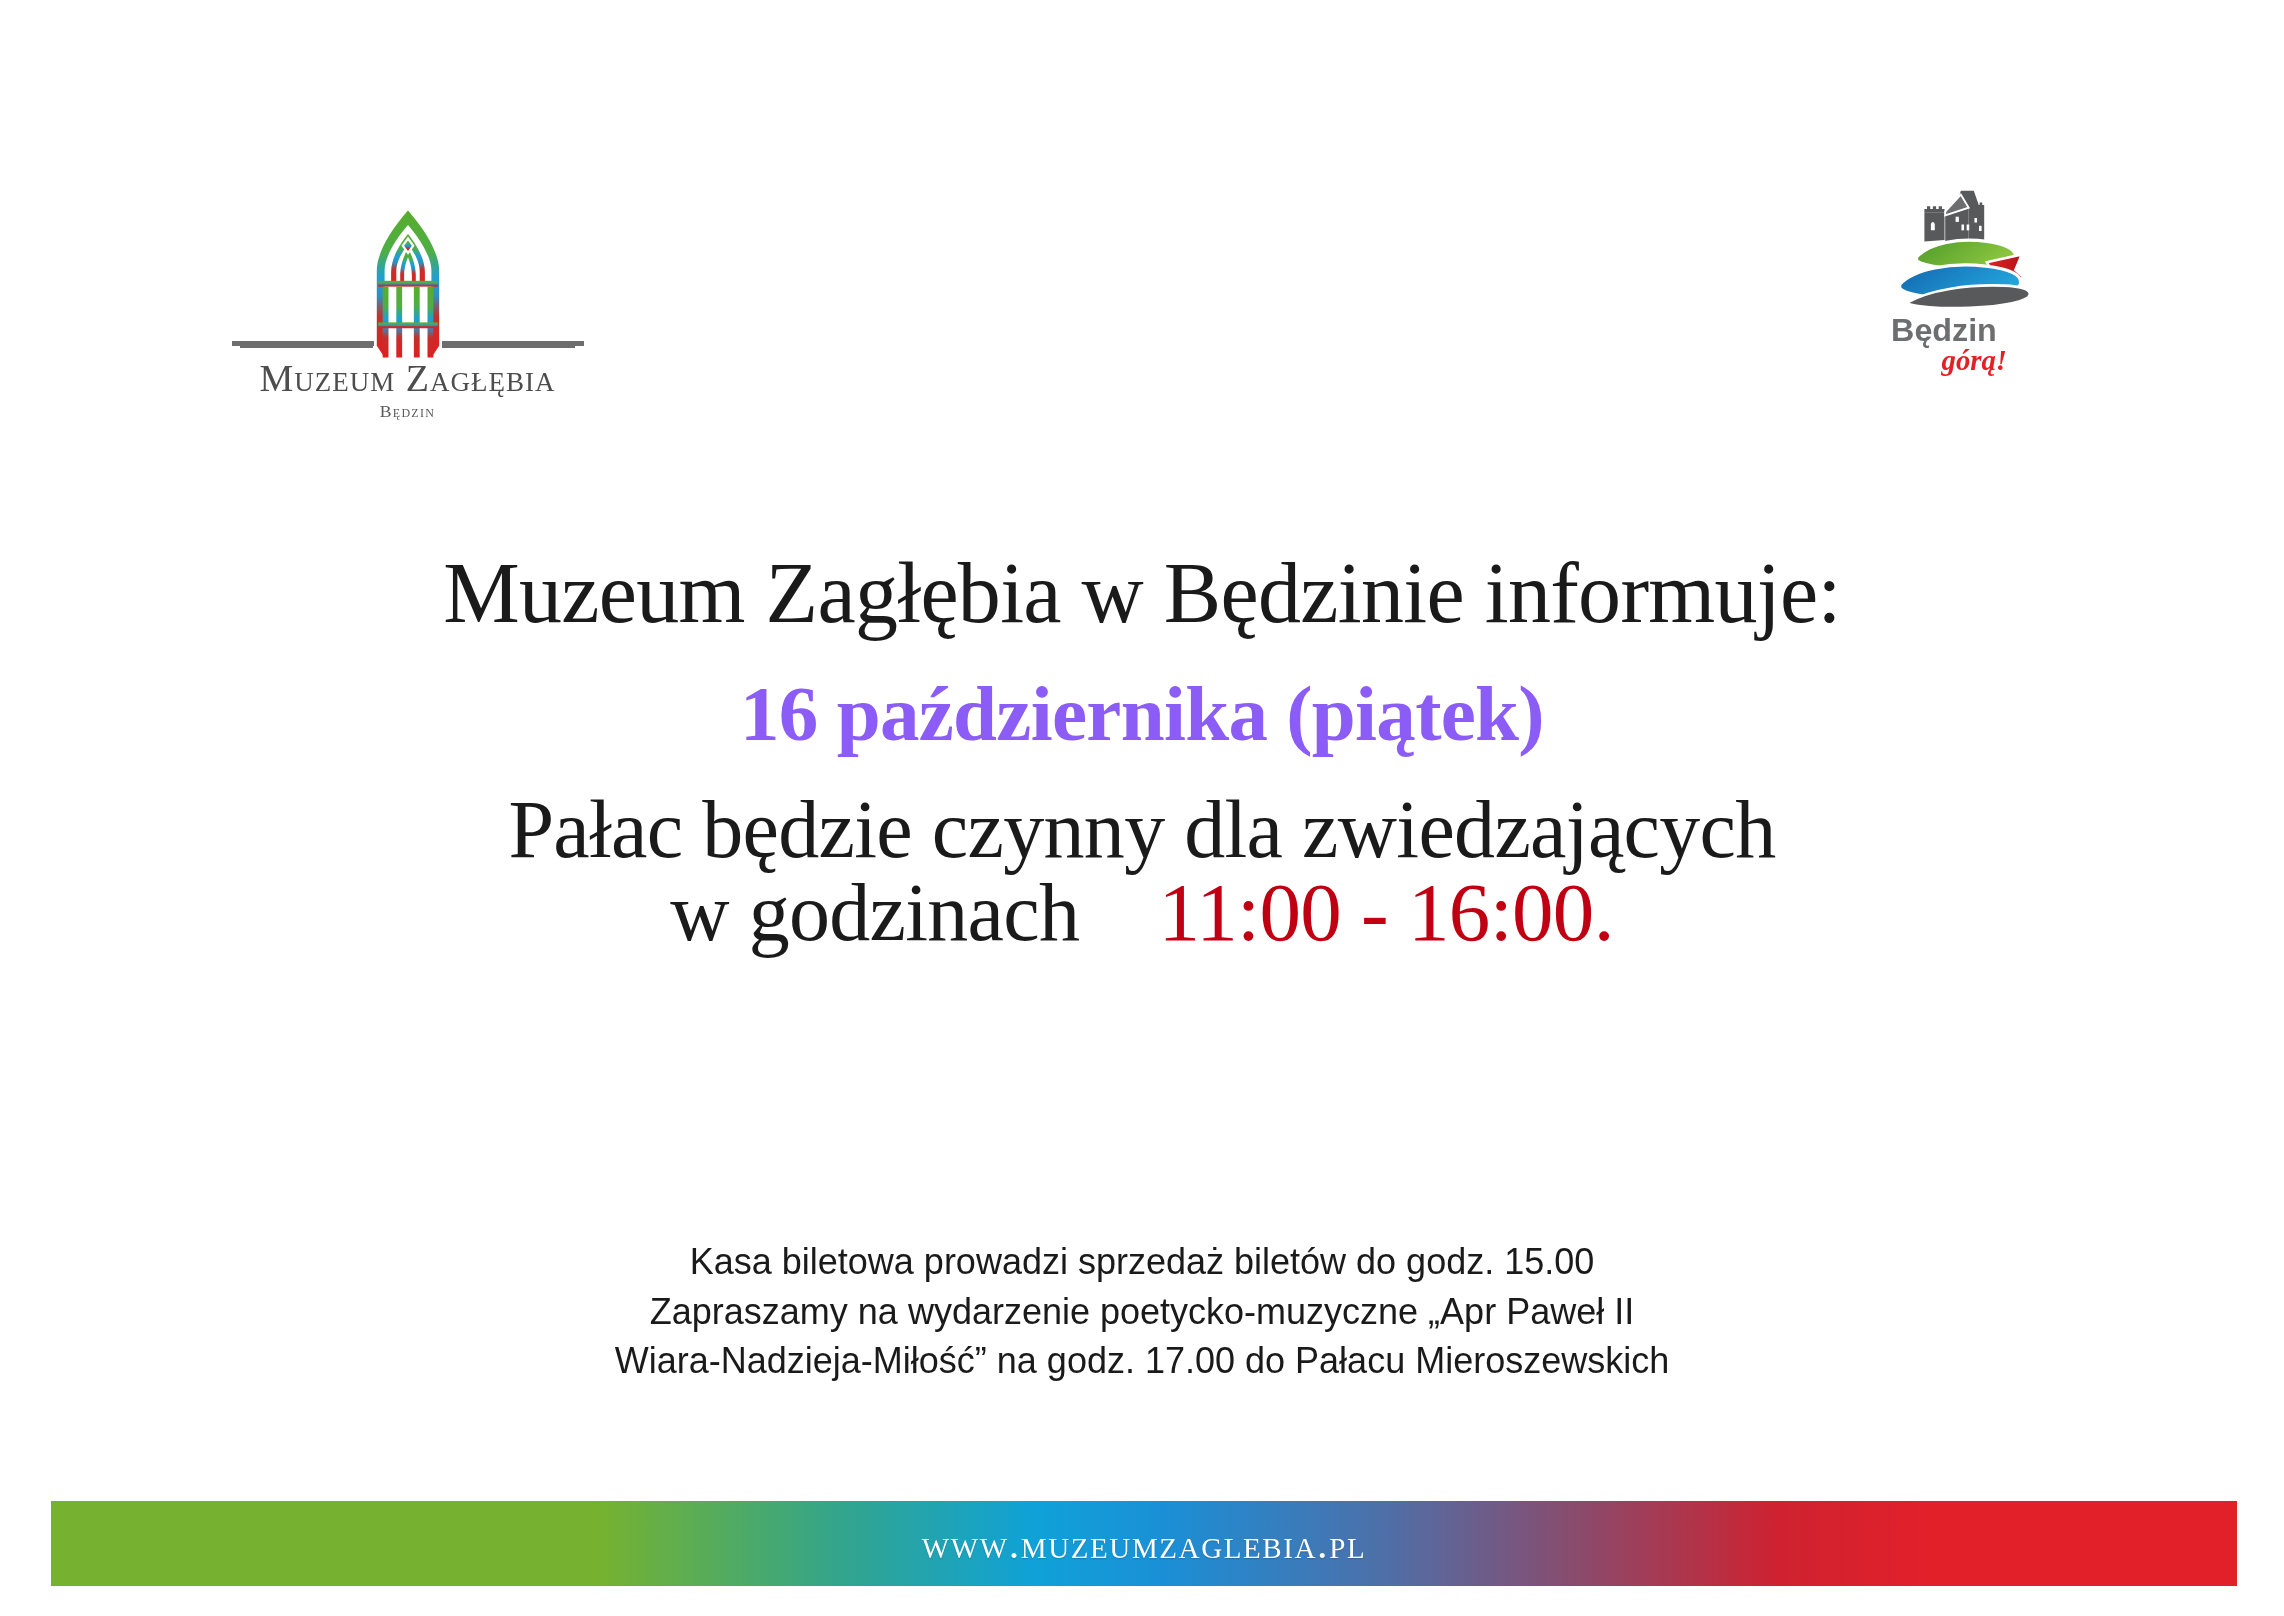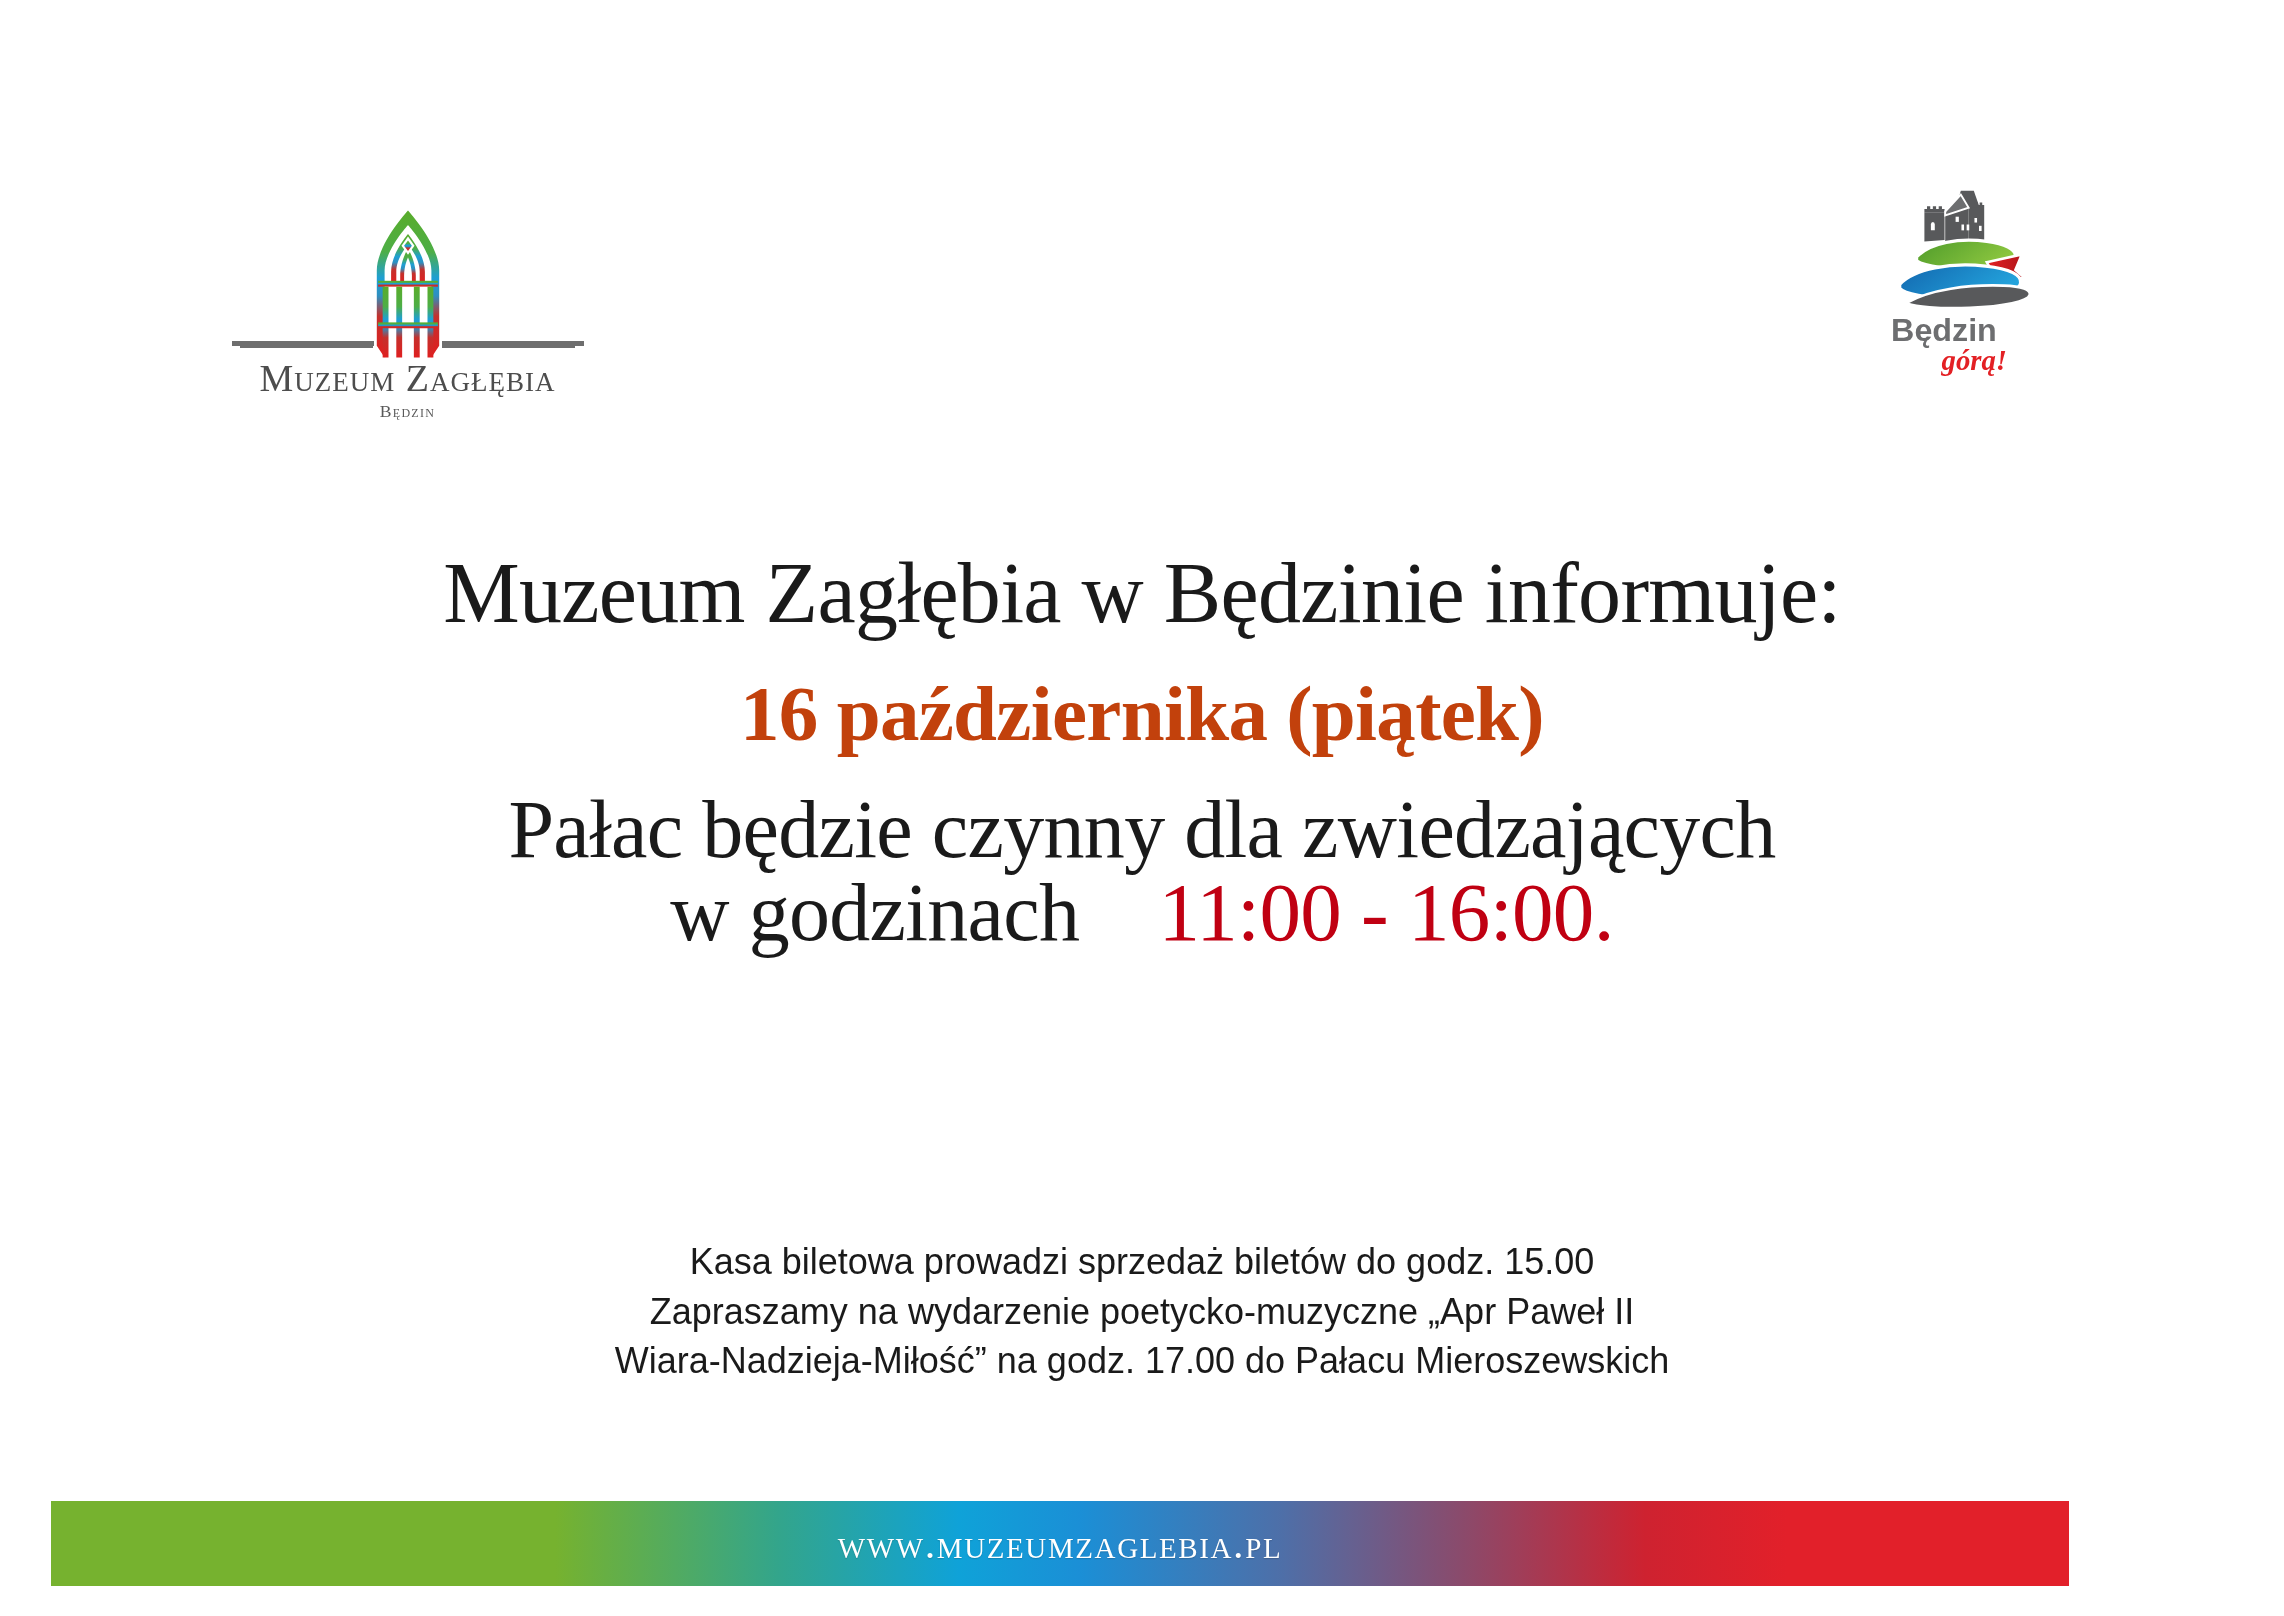--- a/index.html
+++ b/index.html
@@ -136,21 +136,21 @@
     line-height: 1.0;
   }
   .line-1 {
     font-size: 86px;
     letter-spacing: -0.7px;
     margin-bottom: 38px;
   }
   .line-2 {
     font-size: 79px;
     font-weight: bold;
-    color: #c2410c;
+    color: #8b5cf6;
     letter-spacing: -0.7px;
     margin-bottom: 36px;
   }
   .line-3 {
     font-size: 82px;
     letter-spacing: -0.7px;
   }
   .line-4 {
     font-size: 82px;
     letter-spacing: -0.7px;
@@ -175,21 +175,21 @@
     color: #1a1a1a;
     line-height: 1.38;
     white-space: nowrap;
   }
 
   
   .footer-bar {
     position: absolute;
     left: 51px;
     top: 1501px;
-    width: 2018px;
+    width: 2186px;
     height: 85px;
     background: linear-gradient(to right,
         #76B22F 0%,
         #76B22F 25%,
         #33A58B 36%,
         #0FA2D8 45%,
         #1B8FD6 51%,
         #4E6FA8 61%,
         #8B4A6B 70%,
         #CE2230 79%,

